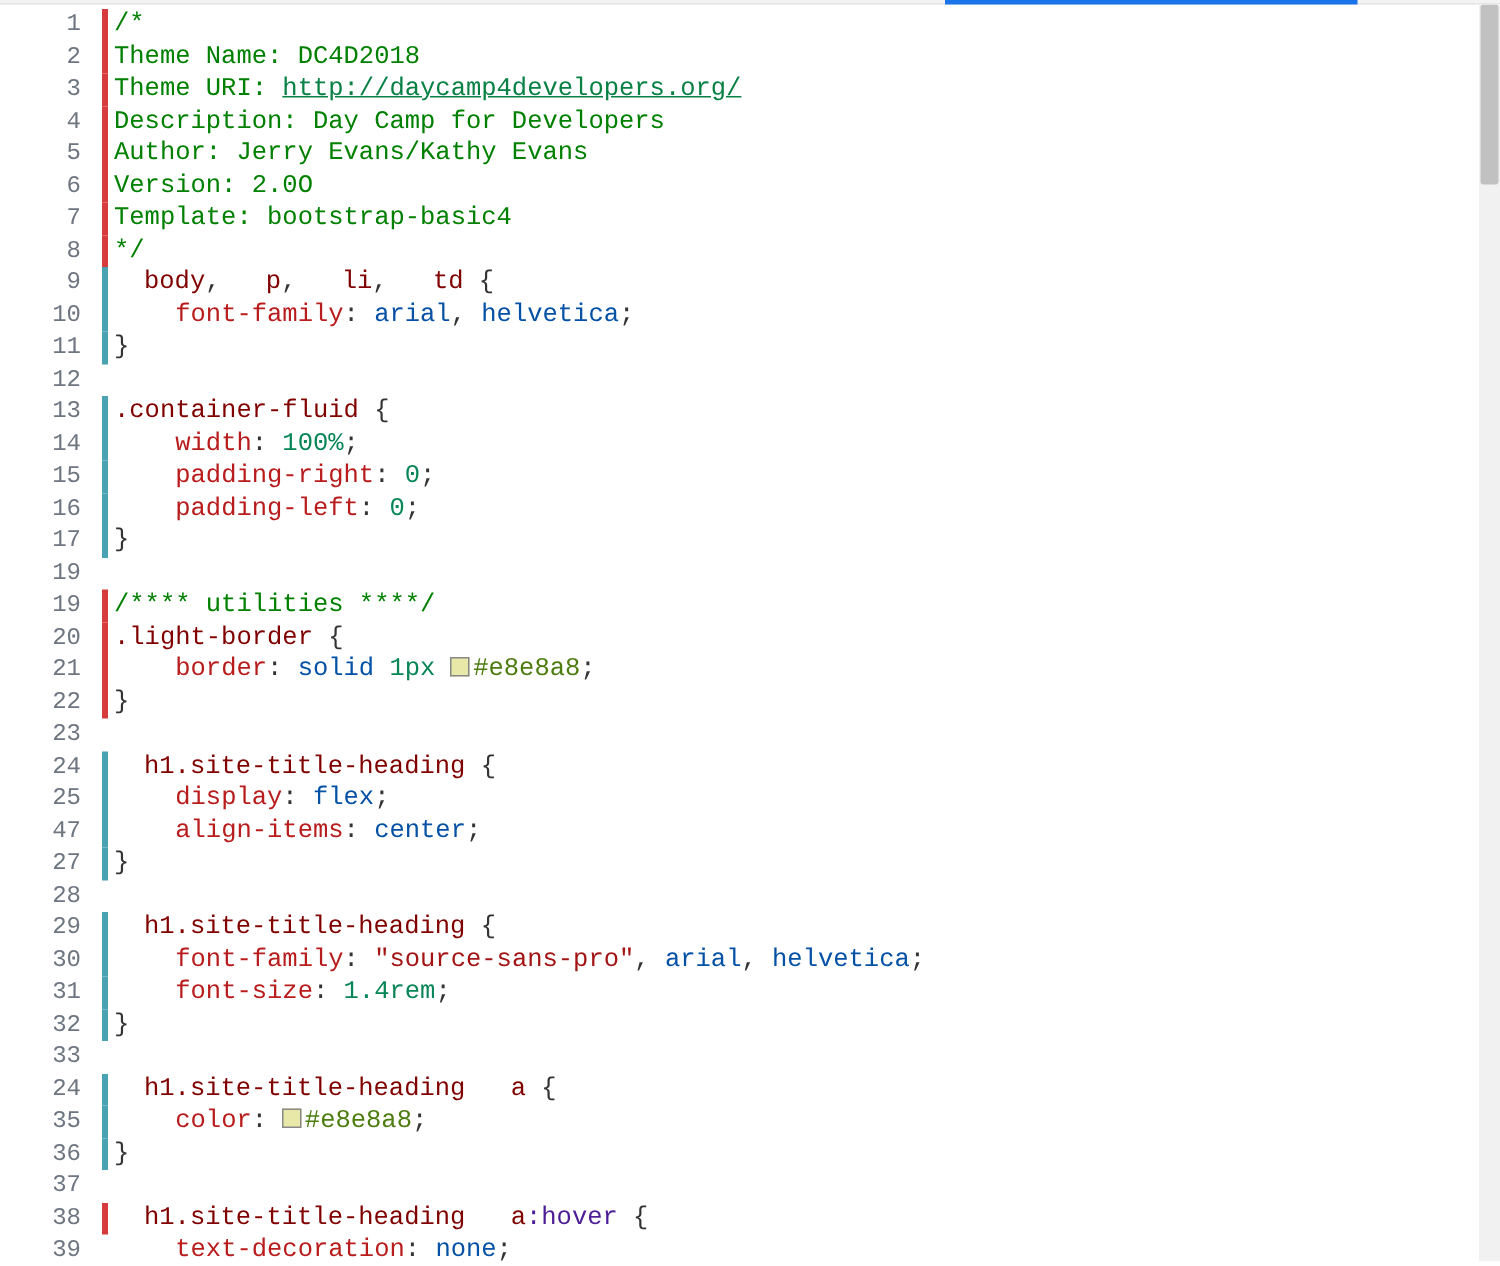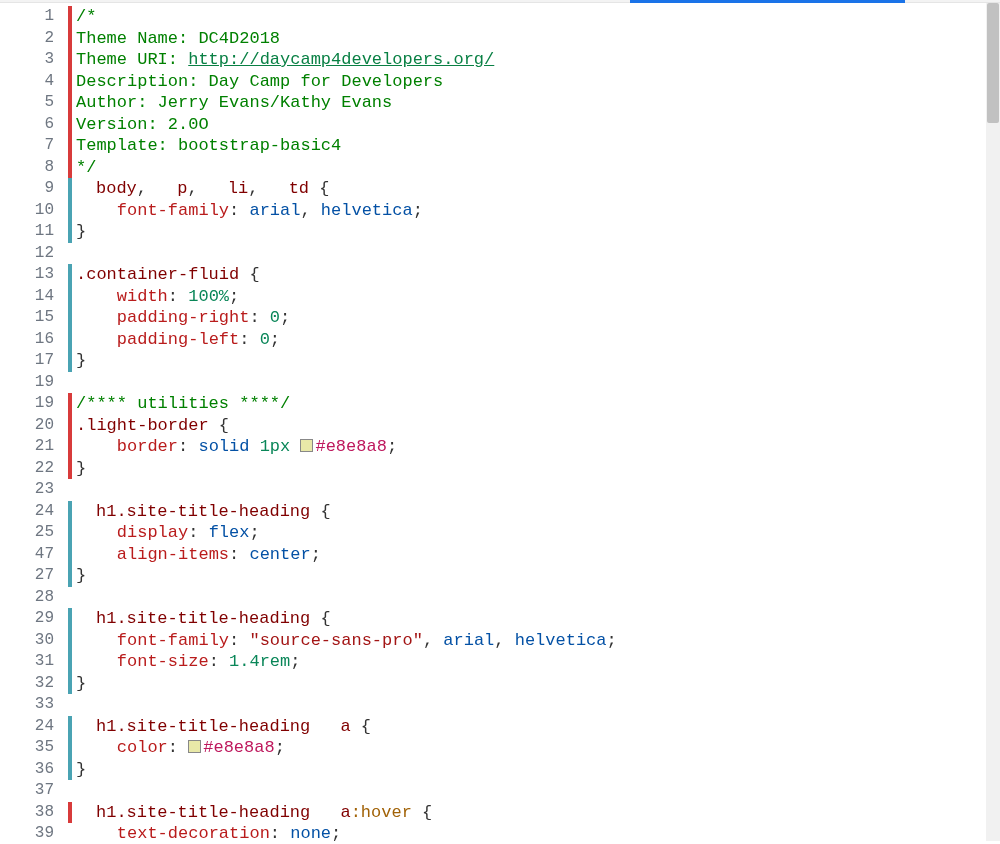--- a/index.html
+++ b/index.html
@@ -84,22 +84,22 @@
   }
   
   .c-comment  { color: #008000; }
   .c-sel      { color: #800000; margin-left: 20px; }
   .c-class    { color: #800000; }
   .c-punc     { color: #333; }
   .c-prop     { color: #b91c1c; margin-top: 32px; }
   .c-val      { color: #0451a5; }
   .c-num      { color: #098658; }
   .c-str      { color: #a31515; }
-  .c-pseudo   { color: #a16207; }
-  .c-hex      { color: #be185d; }
+  .c-pseudo   { color: #4c1d95; }
+  .c-hex      { color: #4d7c0f; }
   .c-url      { color: #098044; text-decoration: underline; }
   .swatch {
     display: inline-block;
     width: 13px;
     height: 13px;
     border: 1px solid #888;
     vertical-align: -1px;
     margin-right: 2px;
   }
   .sw-e8e8a8 { background: #e8e8a8; }

